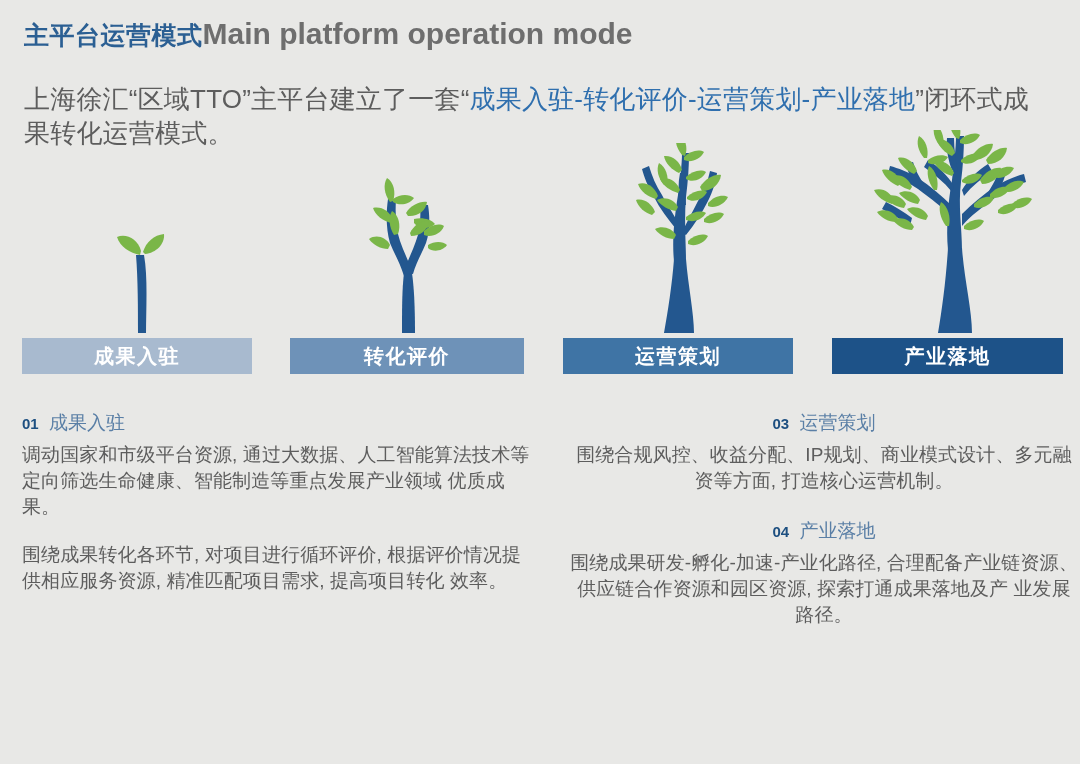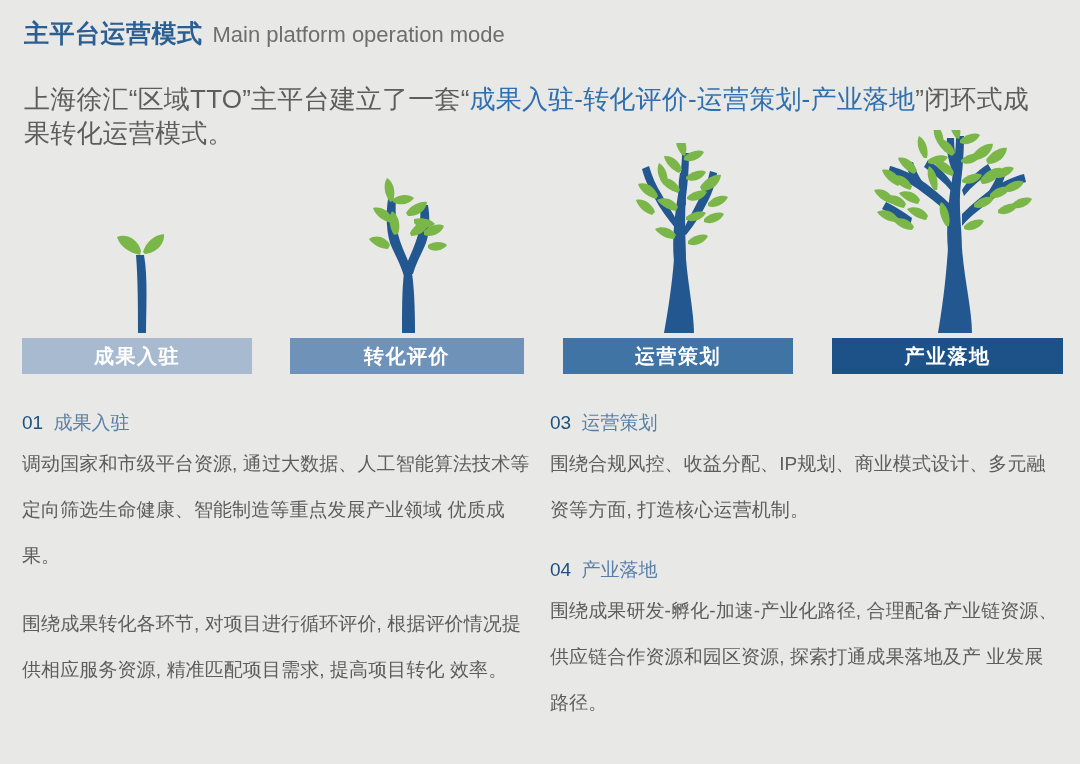--- a/index.html
+++ b/index.html
@@ -32,24 +32,23 @@
     align-items: baseline;
     white-space: nowrap;
   }
   .title-cn {
     font-size: 25px;
     font-weight: bold;
     color: #2b5f93;
     letter-spacing: 0.5px;
   }
   .title-en {
-    font-size: 22px;
+    font-size: 30px;
     color: #6e6e6e;
-    margin-left: 10px;
-    font-weight: normal;
+    font-weight: bold;
   }
 
   
   .intro {
     position: absolute;
     left: 24px;
     top: 82px;
     width: 1030px;
     font-size: 26px;
     line-height: 34px;
@@ -110,42 +109,42 @@
     top: 408px;
     left: 0;
     width: 1080px;
   }
   .col {
     position: absolute;
     top: 0;
     width: 508px;
   }
   .col-left  { left: 22px; }
-  .col-right { left: 550px; }
+  .col-right { left: 570px; text-align: center; }
 
   .block { margin-bottom: 22px; }
   .block-head {
     font-size: 19px;
     line-height: 30px;
     margin-bottom: 3px;
     white-space: nowrap;
   }
   .block-num {
-    font-weight: normal;
+    font-weight: bold;
     color: #1d4f80;
-    font-size: 19px;
+    font-size: 15px;
   }
   .block-name {
     color: #5a7fa6;
     font-size: 19px;
     margin-left: 5px;
   }
   .block-body {
     font-size: 19px;
-    line-height: 46px;
+    line-height: 26px;
     color: #5d5d5d;
     letter-spacing: 0.1px;
   }
 </style>
 </head>
 <body>
 
 <div class="page">
 
   <div class="title-row">

